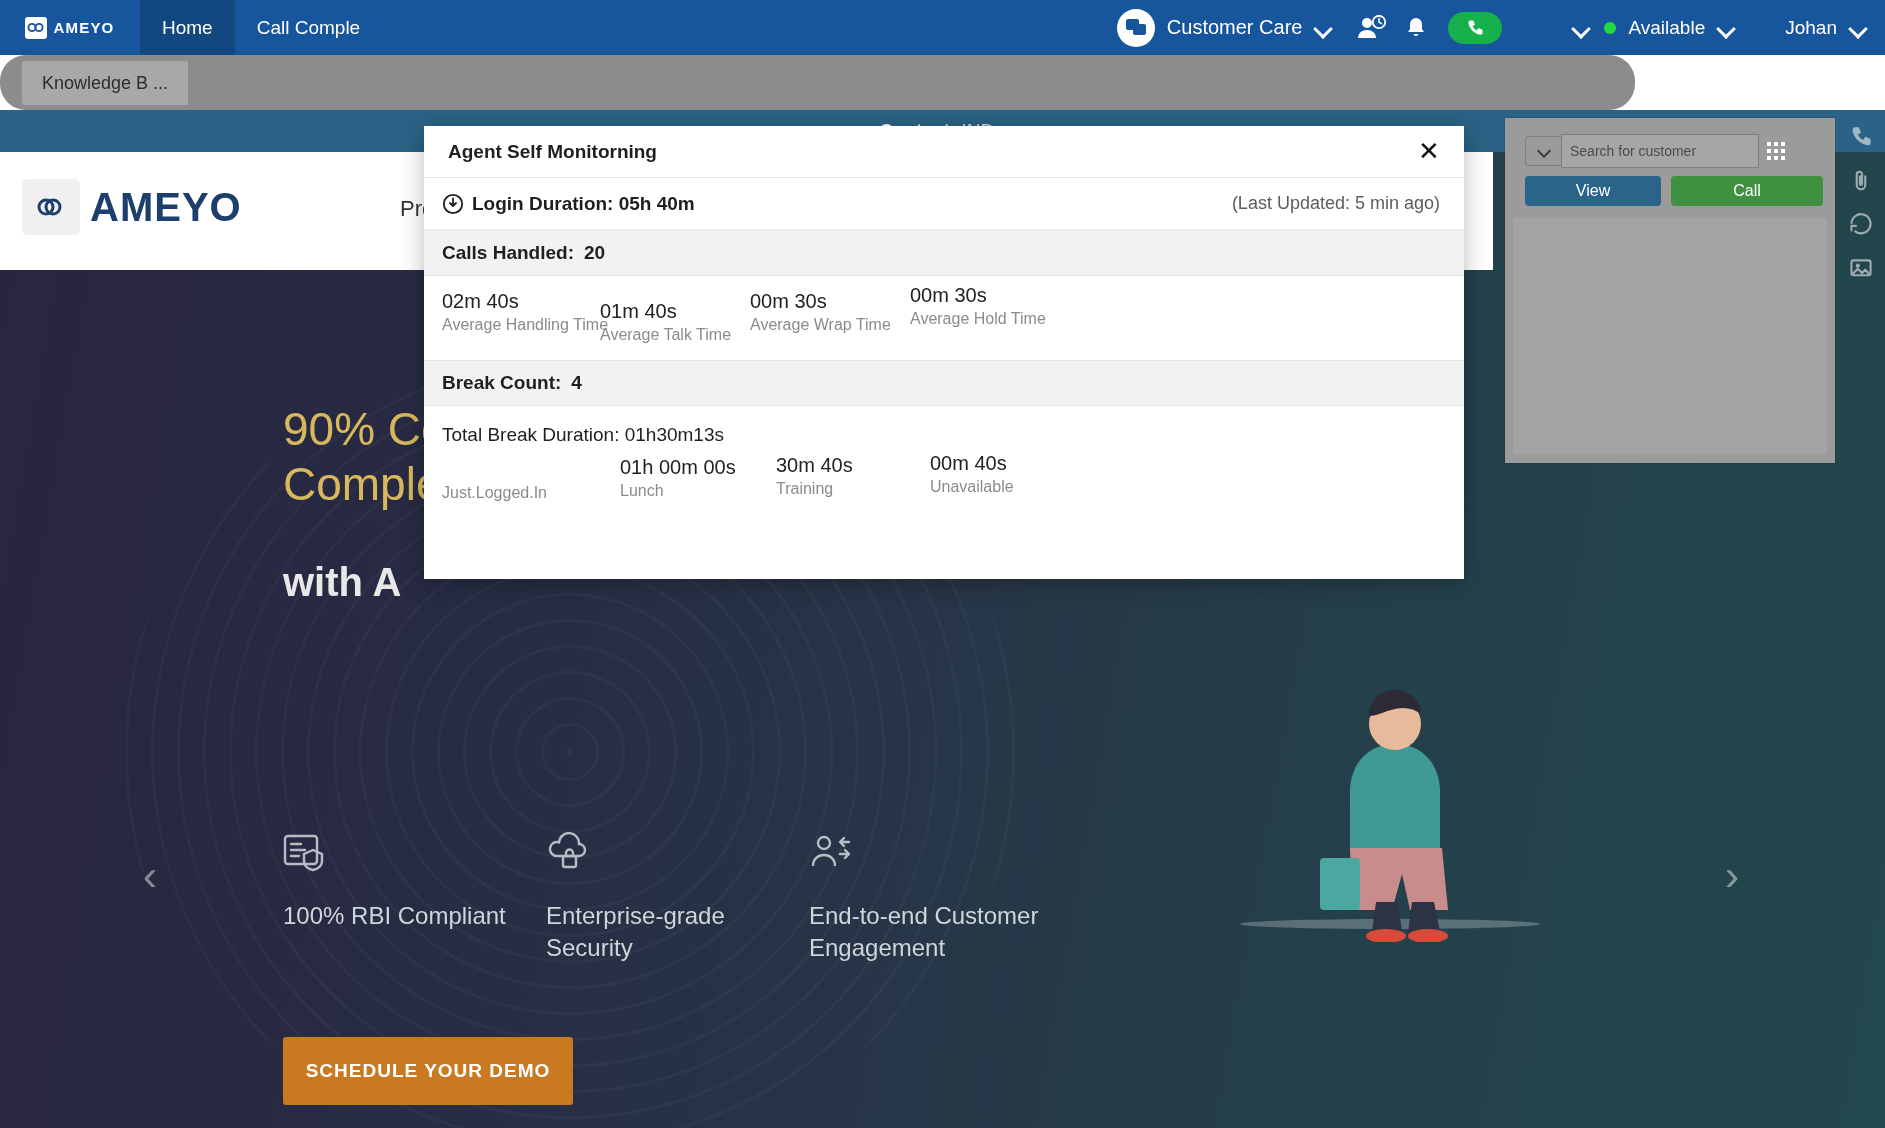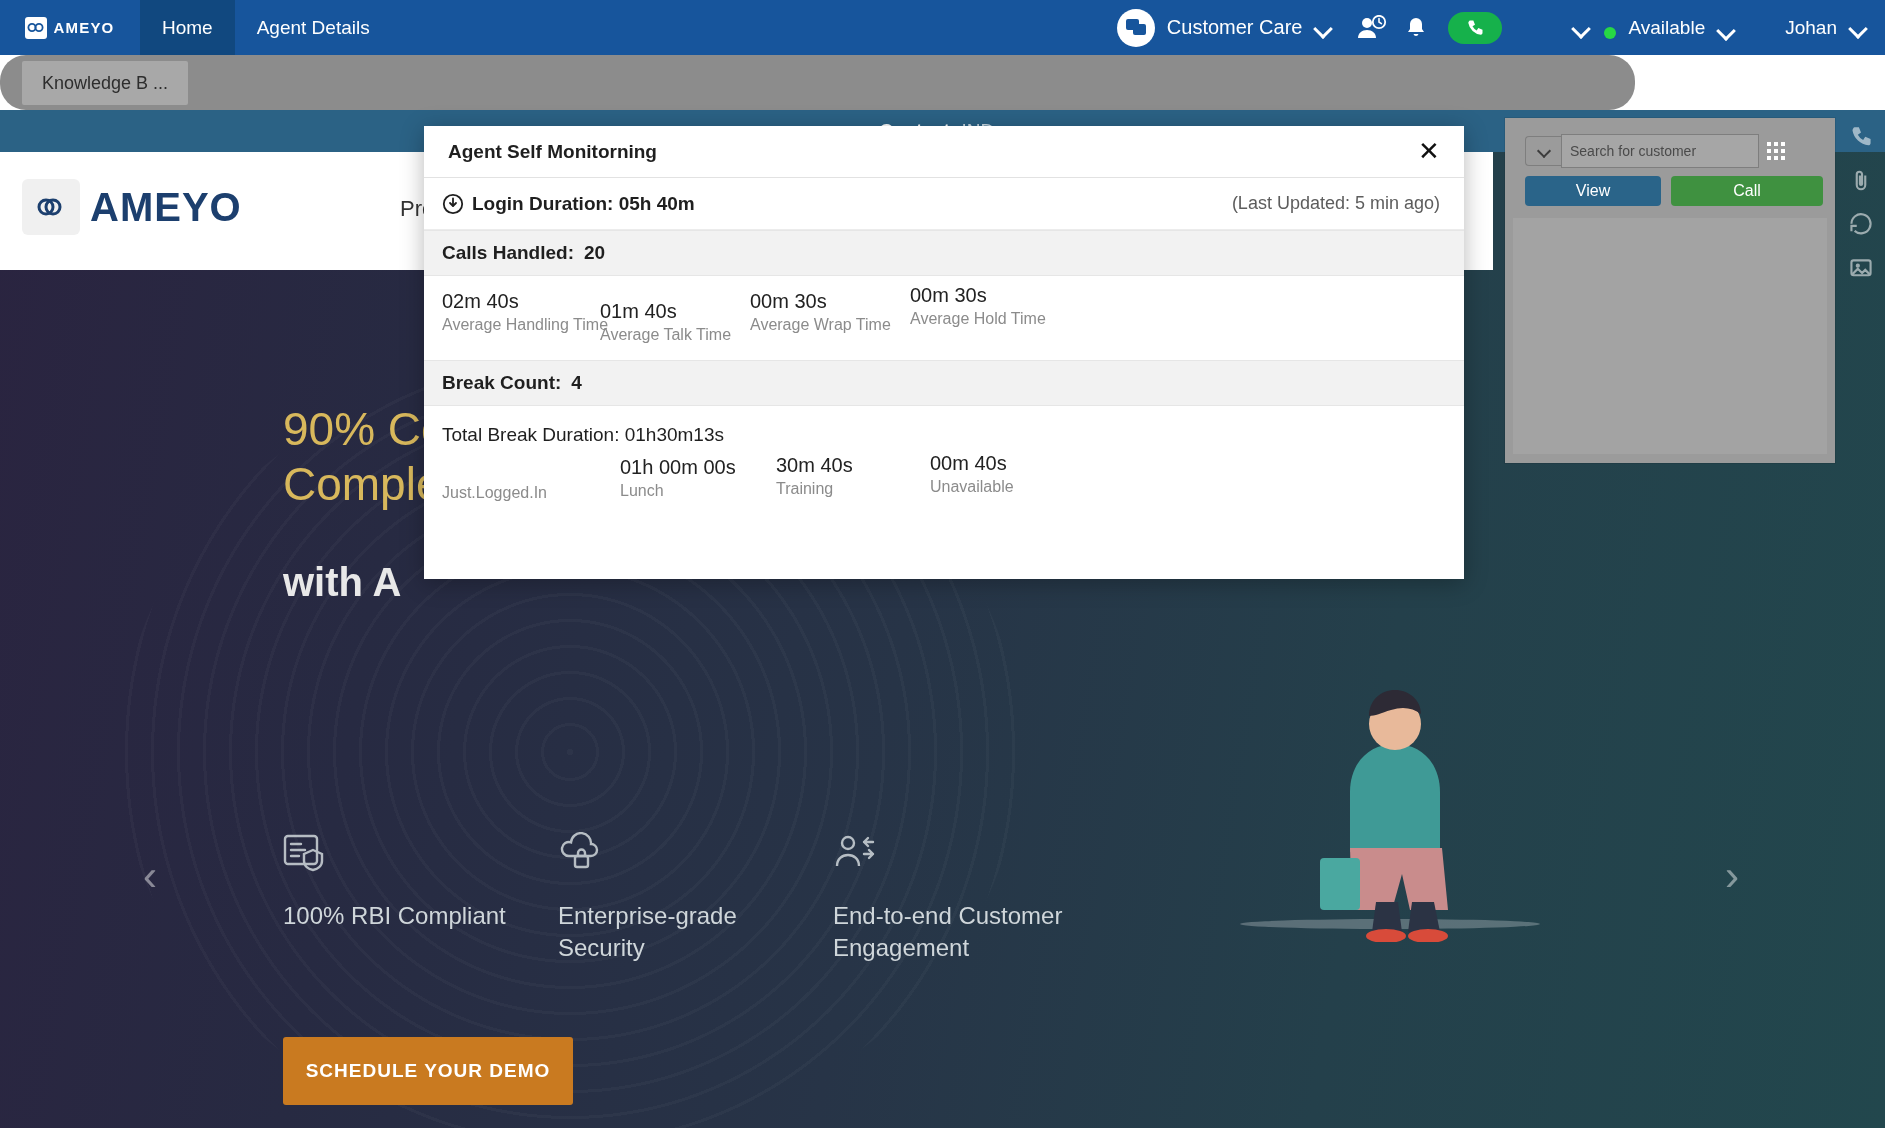--- a/index.html
+++ b/index.html
@@ -47,21 +47,21 @@
   }
   .icon-btn {
     width: 44px; height: 44px; display: flex; align-items: center;
     justify-content: center; cursor: pointer;
   }
   .call-pill {
     width: 54px; height: 32px; border-radius: 16px; background: #16b14b;
     display: flex; align-items: center; justify-content: center;
     margin: 0 10px; cursor: pointer;
   }
-  .status-group { display: flex; align-items: flex-end; gap: 12px; margin: 0 14px; }
+  .status-group { display: flex; align-items: center; gap: 12px; margin: 0 14px; }
   .status-dot { width: 12px; height: 12px; border-radius: 50%; background: #27d845; }
   .status-text { color: #fff; font-size: 19px; }
   .user-name { color: #fff; font-size: 19px; margin-left: 36px; }
   .user-chev { margin: 0 18px 0 12px; }
 
   
   .tabstrip {
     position: absolute; left: 0; top: 55px; width: 1635px; height: 55px;
     background: #8c8c8c;
     border-radius: 26px;
@@ -114,21 +114,21 @@
   }
   .hero-h1 {
     position: absolute; left: 283px; top: 250px; font-size: 46px;
     line-height: 1.2; color: #d8b85c; font-weight: 400;
   }
   .hero-h2 {
     position: absolute; left: 283px; top: 408px; font-size: 40px;
     color: #e8e8e8; font-weight: 700;
   }
   .features {
-    position: absolute; left: 283px; top: 680px; display: flex; gap: 17px;
+    position: absolute; left: 283px; top: 680px; display: flex; gap: 5px;
   }
   .feature { width: 258px; color: #cfd6da; }
   .feature-icon {
     width: 46px; height: 42px; margin-bottom: 22px; opacity: .85;
   }
   .feature-label { font-size: 24px; line-height: 1.35; }
   .demo-btn {
     position: absolute; left: 283px; top: 885px; width: 290px; height: 68px;
     background: #c97a20; color: #fff; font-size: 19px; font-weight: 700;
     letter-spacing: 1px; display: flex; align-items: center;
@@ -373,21 +373,21 @@
       <div class="logo-mark">
         <svg width="18" height="11" viewBox="0 0 18 11">
           <circle cx="5" cy="5.5" r="3.6" fill="none" stroke="#17559c" stroke-width="1.8"></circle>
           <circle cx="12" cy="5.5" r="3.6" fill="none" stroke="#17559c" stroke-width="1.8"></circle>
         </svg>
       </div>
       <span class="logo-text">AMEYO</span>
     </div>
 
     <div class="nav-tab active">Home</div>
-    <div class="nav-tab">Agent Details</div>
+    <div class="nav-tab">Call Comple</div>
 
     <div class="topbar-spacer"></div>
 
     <div class="queue-box">
       <div class="queue-icon">
         <svg width="22" height="20" viewBox="0 0 22 20">
           <rect x="1" y="1" width="13" height="11" rx="2" fill="#17559c"></rect>
           <rect x="8" y="6" width="13" height="11" rx="2" fill="#17559c"></rect>
         </svg>
       </div>

